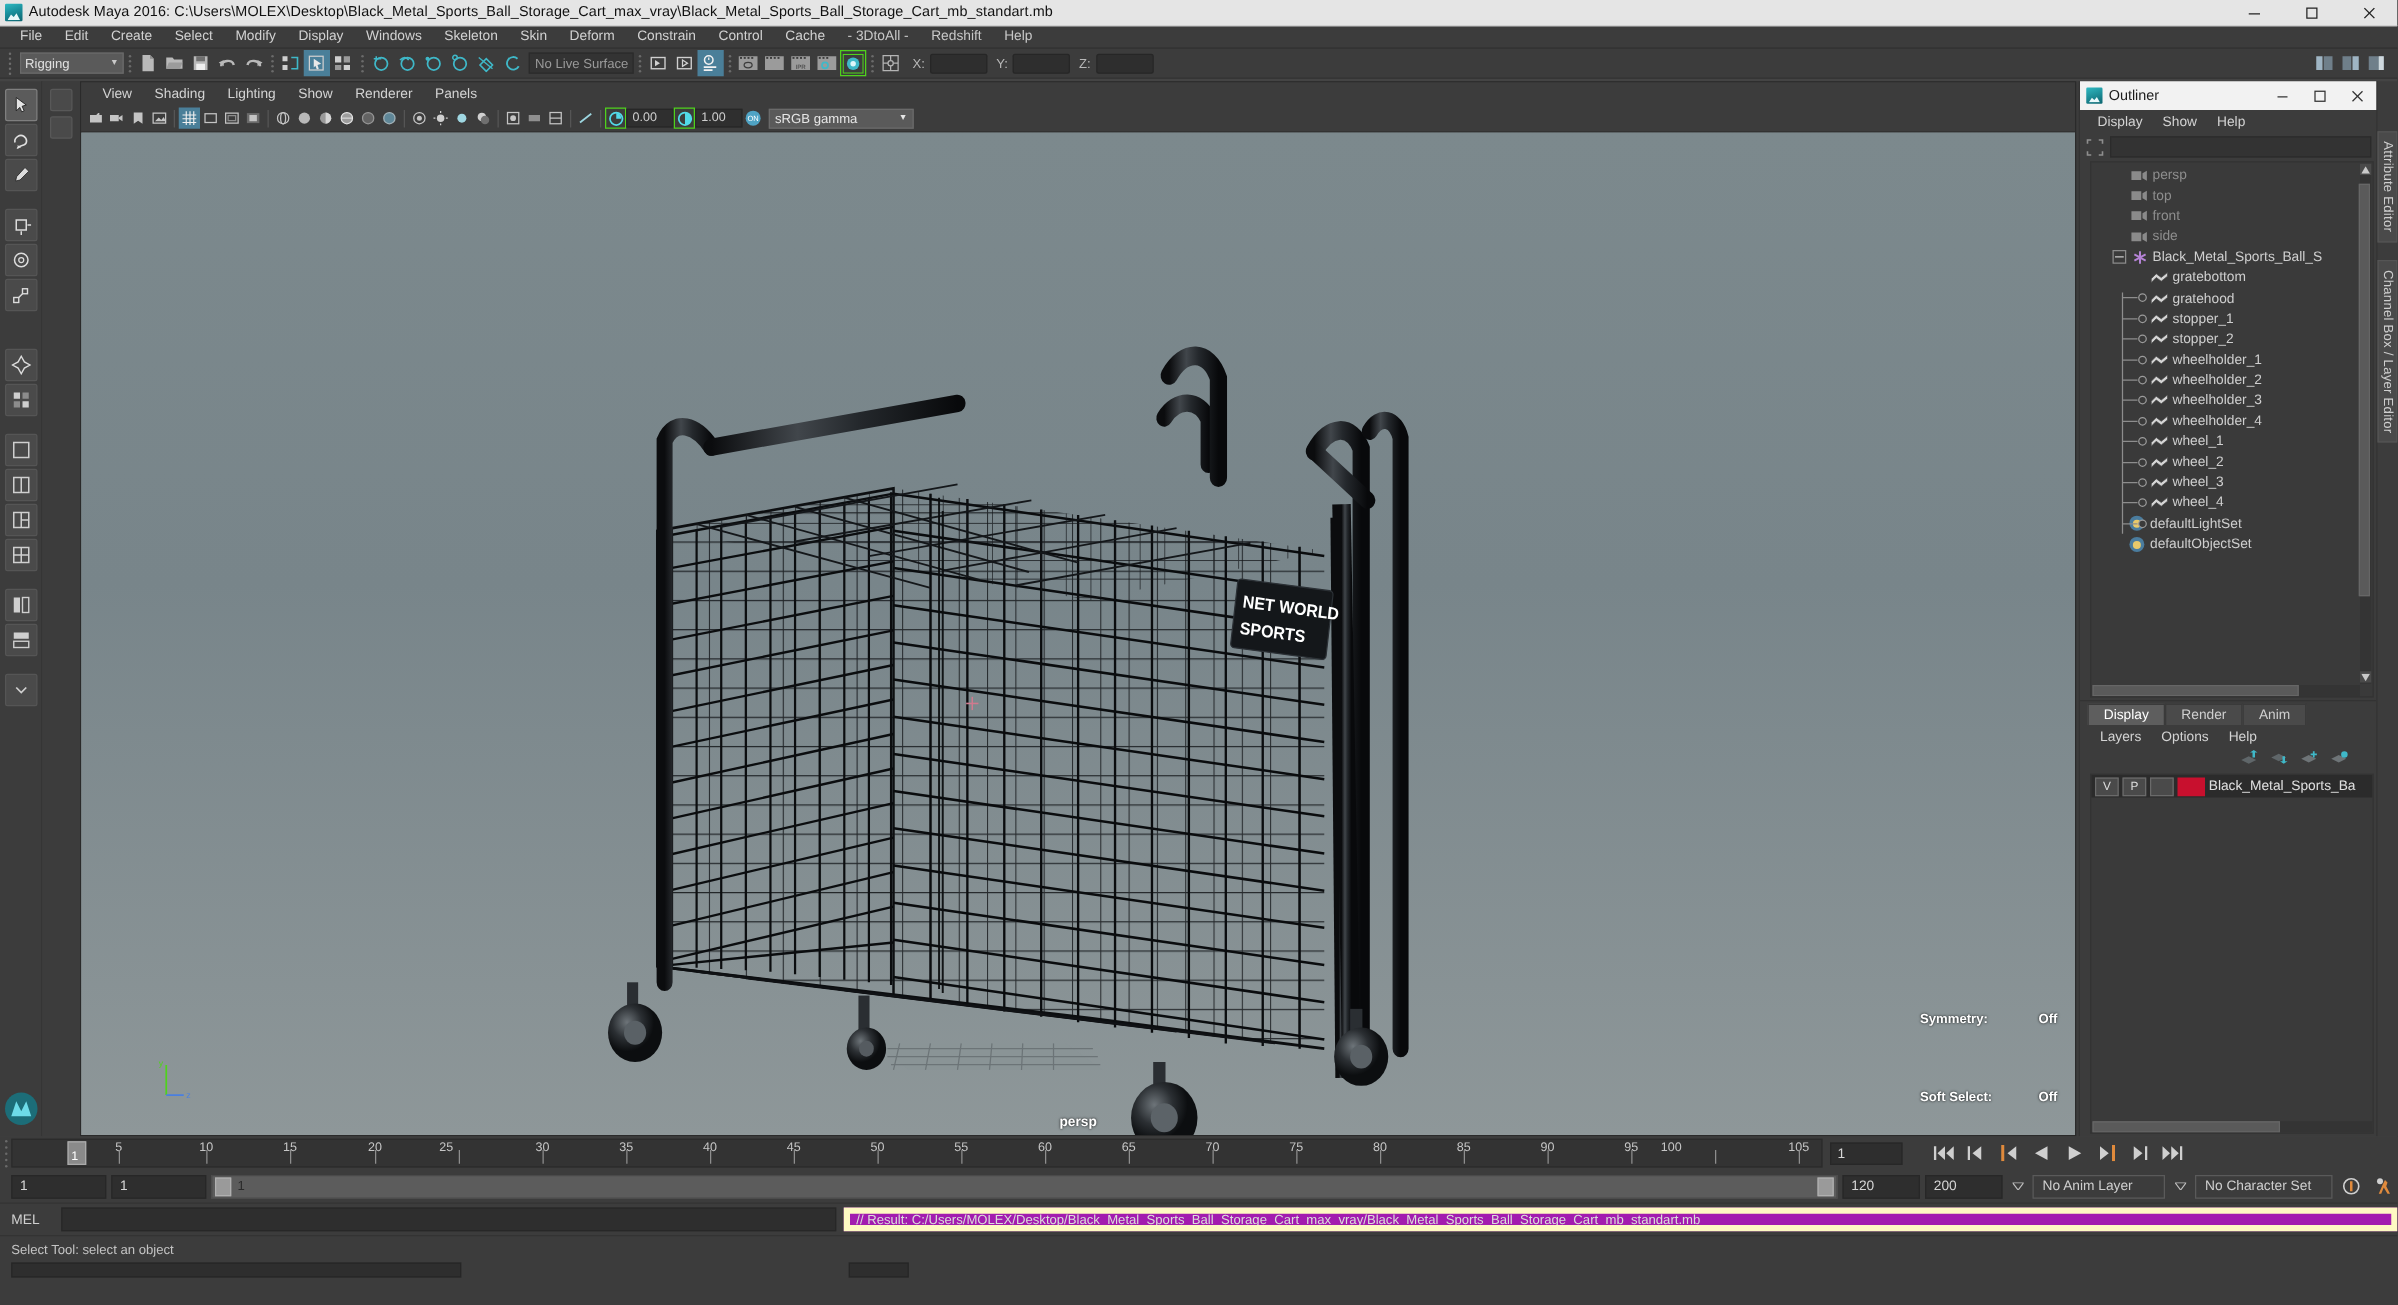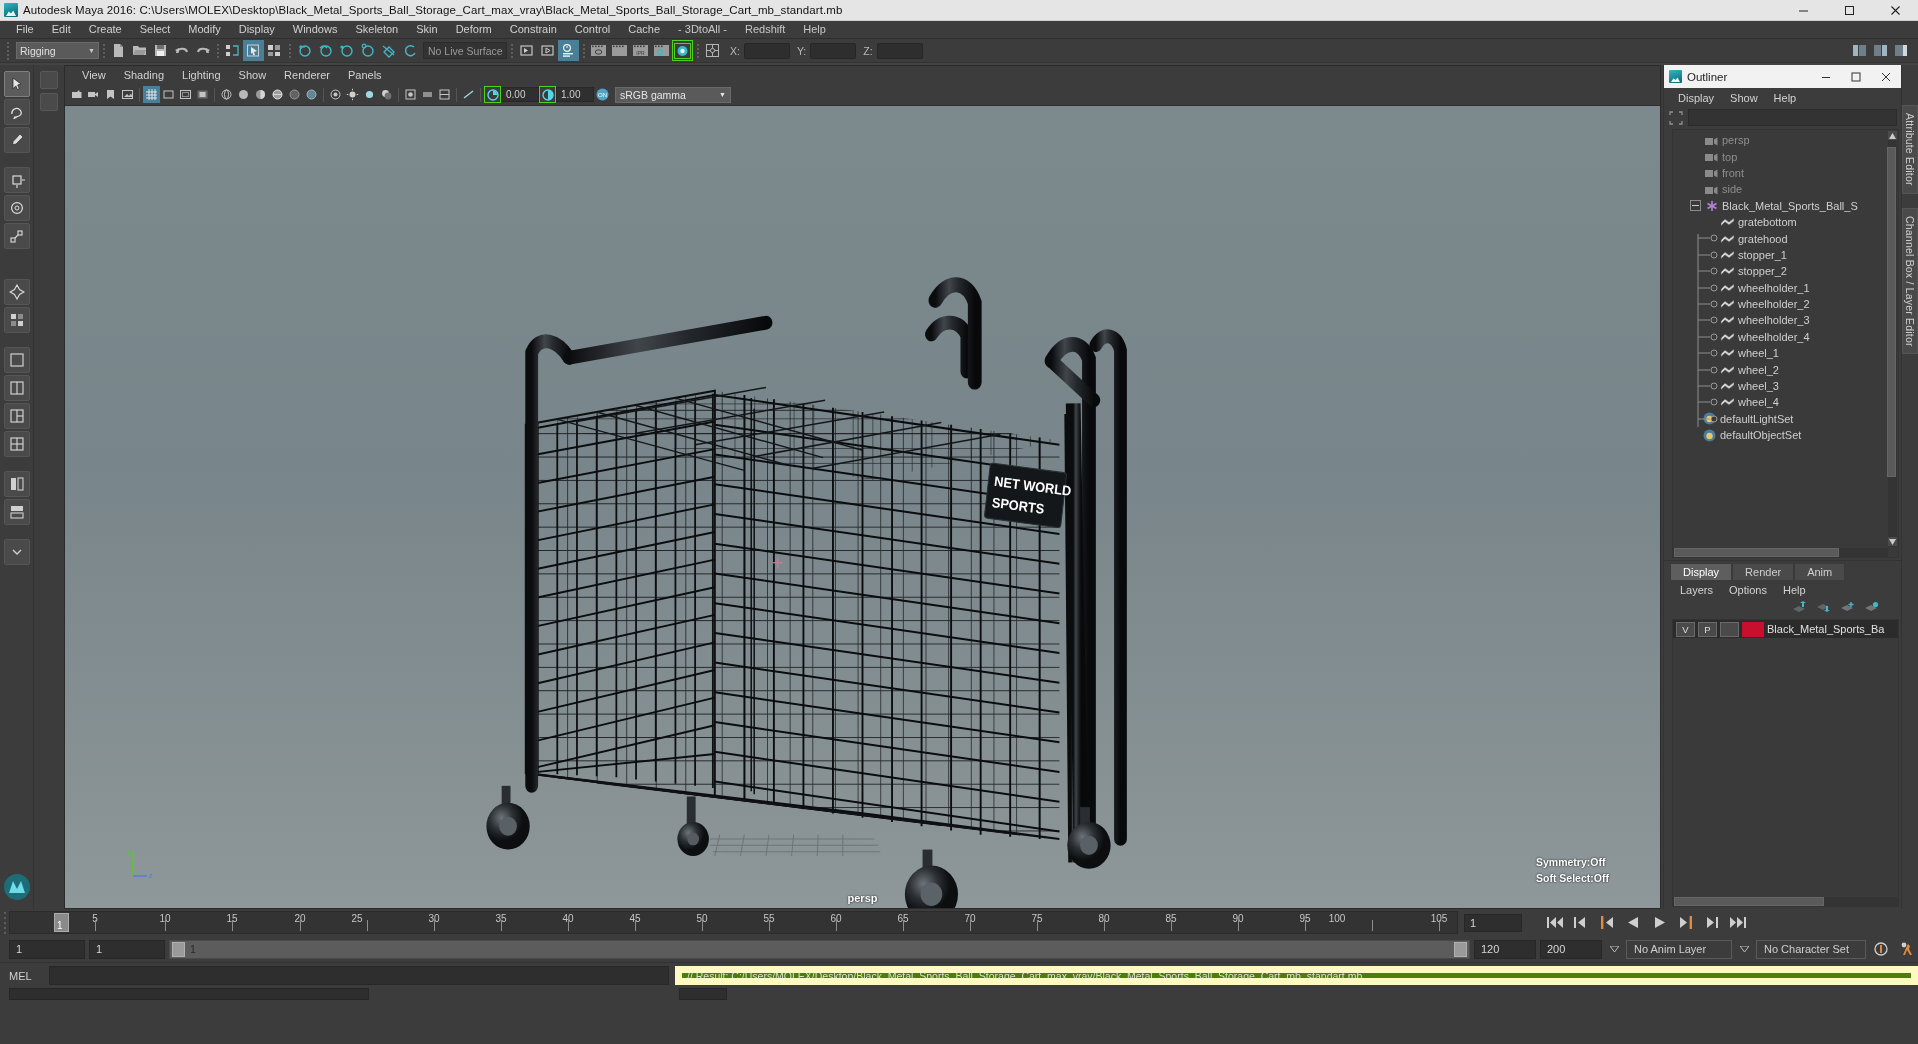--- a/index.html
+++ b/index.html
@@ -100,21 +100,21 @@
   .numfield{ width:38px;height:15px;background:#2f2f2f;border:1px solid #272727;color:#cfcfcf;font-size:10px;display:flex;align-items:center;padding-left:4px;flex:none;}
   .gammabox{ width:116px;height:16px;background:#5a5a5a;border:1px solid #6a6a6a;display:flex;align-items:center;justify-content:space-between;padding:0 4px;font-size:10.5px;color:#e6e6e6;flex:none;margin-left:4px;}
   .greenbr{ border:1px solid #4fd21c; padding:0; }
 
   .vp-canvas{
     flex:1; position:relative; overflow:hidden;
     background:linear-gradient(180deg,#7f8c90 0%,#7a878b 42%,#8d9698 100%);
   }
   .vp-label{ position:absolute; left:50%; transform:translateX(-50%); bottom:4px; font-size:11px; color:#ffffff; font-weight:bold; text-shadow:0 0 2px #000; }
   .vp-hud{ position:absolute; right:14px; bottom:22px; font-size:10.5px; color:#ffffff; font-weight:bold; text-shadow:0 0 2px #000; }
-  .vp-hud .row{ display:flex; justify-content:flex-start; width:110px; line-height:16px; }
+  .vp-hud .row{ display:flex; justify-content:space-between; width:110px; line-height:16px;margin-top:47px; }
   .axis-gizmo{ position:absolute; left:60px; bottom:28px; width:30px;height:34px; }
 
   
   .right{ width:238px; background:#3c3c3c; display:flex; flex-direction:column; border-left:1px solid #333; }
   .outliner{ height:495px; display:flex; flex-direction:column; background:#3c3c3c; }
   .ol-title{ height:23px; background:#f2f2f2; display:flex;align-items:center; padding-left:5px; position:relative; }
   .ol-title .ico{ width:13px;height:13px;margin-right:5px;
     background:linear-gradient(160deg,#2fb9c2,#0d6570); border-radius:1px; position:relative; flex:none;}
   .ol-title .ico:after{content:"";position:absolute;left:2px;bottom:1px;width:9px;height:5px;background:#eaf9fb;
     clip-path:polygon(0 100%,28% 25%,50% 60%,72% 10%,100% 100%);}
@@ -187,21 +187,21 @@
   .rangebar{ flex:1; height:19px; background:#5c5c5c; border:1px solid #4a4a4a; position:relative; display:flex; align-items:center; }
   .rangebar .lh{ position:absolute; left:2px; width:13px;height:15px;background:#9a9a9a;border:1px solid #b0b0b0; }
   .rangebar .rh{ position:absolute; right:2px; width:13px;height:15px;background:#9a9a9a;border:1px solid #b0b0b0; }
   .rangebar .lbl{ position:absolute; left:20px; font-size:10.5px; color:#2a2a2a; }
   .dropsm{ width:16px;height:19px;display:flex;align-items:center;justify-content:center;flex:none; }
   .selbox{ height:19px;background:#3c3c3c;border:1px solid #5a5a5a;color:#cfcfcf;font-size:11px;display:flex;align-items:center;padding:0 7px;flex:none; }
 
   .melrow{ height:26px; display:flex; align-items:center; padding-left:9px; gap:6px; border-top:1px solid #333; }
   .mel-lbl{ font-size:11px;color:#d0d0d0; width:34px; flex:none; }
   .mel-input{ width:620px;height:19px;background:#2e2e2e;border:1px solid #272727;flex:none; }
-  .mel-result{ flex:1;height:19px;background:#4d7c0f;border:7px solid #fef9c3;color:#dcdcdc;font-size:10.5px;display:flex;align-items:center;padding-left:5px;overflow:hidden;white-space:nowrap;}
+  .mel-result{ flex:1;height:19px;background:#a21caf;border:5px solid #fef9c3;color:#dcdcdc;font-size:10.5px;display:flex;align-items:center;padding-left:5px;overflow:hidden;white-space:nowrap;}
 
   .statusrow{ height:22px; display:flex; align-items:center; padding-left:9px; gap:6px; border-top:1px solid #333; }
   .status-text{ font-size:10.5px;color:#c4c4c4; }
   .helpline{ height:14px; display:flex; padding-left:9px; }
   .hl-box{ width:360px;height:12px;background:#2e2e2e;border:1px solid #262626; }
   .hl-box2{ width:48px;height:12px;background:#2e2e2e;border:1px solid #262626;margin-left:310px; }
 </style>
 </head>
 <body>
 
@@ -1447,19 +1447,22 @@
           </svg>
       </div>
     </div>
 
     <div class="melrow">
       <div class="mel-lbl">MEL</div>
       <div class="mel-input"></div>
       <div class="mel-result">// Result: C:/Users/MOLEX/Desktop/Black_Metal_Sports_Ball_Storage_Cart_max_vray/Black_Metal_Sports_Ball_Storage_Cart_mb_standart.mb</div>
     </div>
 
+    <div class="statusrow">
+      <div class="status-text">Select Tool: select an object</div>
+    </div>
     <div class="helpline">
       <div class="hl-box"></div>
       <div class="hl-box2"></div>
     </div>
   </div>
 
 </div>
 
 </body></html>

